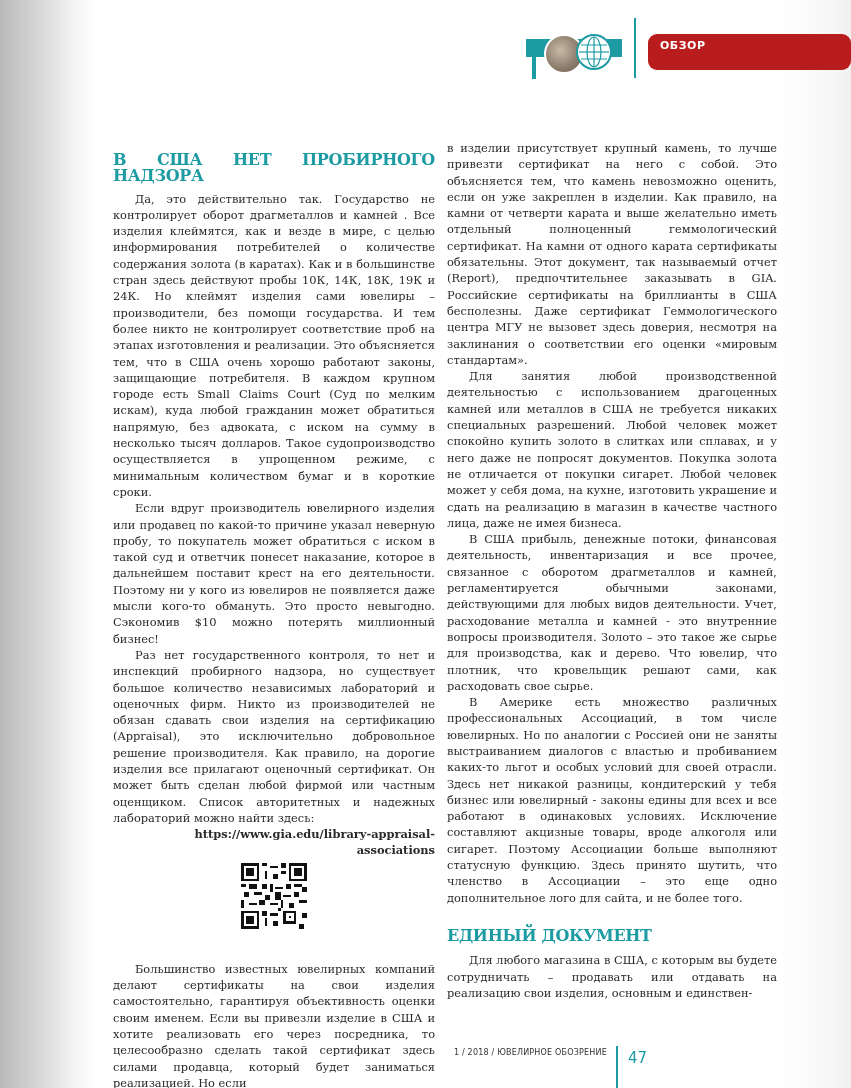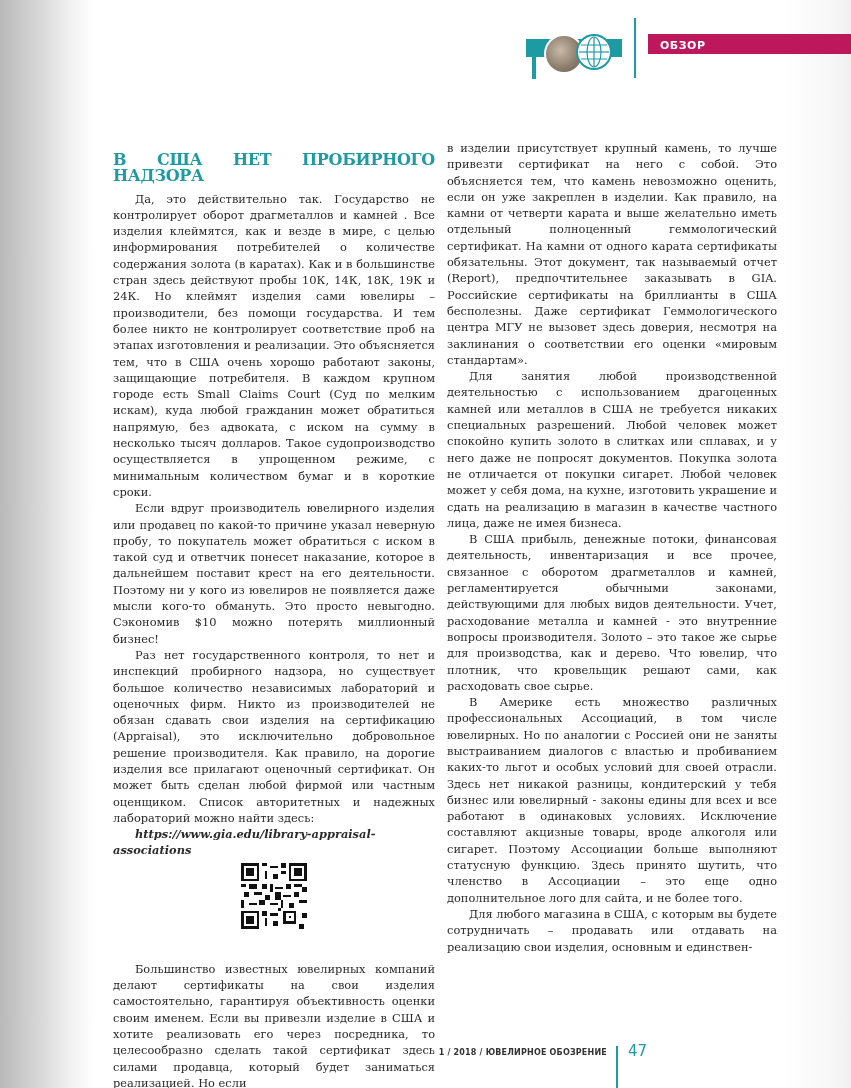--- a/index.html
+++ b/index.html
@@ -10,36 +10,36 @@
     color: #2a2a2a;
   }
   .header { position: absolute; top: 28px; left: 520px; height: 50px; width: 331px; }
   .logo { position: absolute; left: 6px; top: 6px; width: 96px; height: 40px; }
   .logo .bar { position: absolute; left: 0; top: 5px; width: 96px; height: 18px; background: #1d9ba3; }
   .logo .circle-photo { position: absolute; left: 18px; top: 0; width: 36px; height: 36px; border-radius: 50%;
     background: radial-gradient(circle at 40% 40%, #c9b9a6, #8a7a6a 60%, #6d6056); border: 2px solid #fff; }
   .logo .circle-globe { position: absolute; left: 50px; top: 0; width: 36px; height: 36px; border-radius: 50%; background:#fff; border: 2px solid #1d9ba3; box-sizing: border-box; }
   .logo .stem { position: absolute; left: 6px; top: 5px; width: 4px; height: 40px; background: #1d9ba3; }
   .header .divider { position: absolute; left: 114px; top: -10px; width: 2px; height: 60px; background: #1d9ba3; }
-  .section-tag { position: absolute; left: 128px; top: 6px; width: 203px; height: 20px; background: #be185d; }
+  .section-tag { position: absolute; left: 128px; top: 6px; width: 203px; height: 36px; background: #b91c1c; border-radius: 9px; }
   .section-tag span { font-family: "DejaVu Sans", sans-serif; font-weight: bold; font-size: 11px; color: #fff; letter-spacing: 0.5px; line-height: 20px; padding-left: 12px; }
 
   .col { position: absolute; top: 140px; font-size: 11.4px; line-height: 16.3px; text-align: justify; hyphens: auto; }
   .col-left { left: 113px; width: 322px; margin-top: 12px; }
   .col-right { left: 447px; width: 330px; top: 140px; }
   .col p { margin: 0; text-indent: 22px; }
   .col p.noindent { text-indent: 0; }
   h2 { font-family: "DejaVu Serif", serif; font-weight: bold; color: #1d9ba3; font-size: 16px; margin: 0 0 6px 0; letter-spacing: -0.3px; }
   .col-right h2 { margin-top: 22px; margin-bottom: 8px; }
-  .url { text-align: left; font-weight: bold; margin: 4px 0 12px 0; text-indent: 0; font-style: italic; }
+  .url { text-align: right; font-weight: bold; margin: 4px 0 12px 0; text-indent: 0; }
   .qr { width: 66px; height: 66px; margin: 4px auto 32px auto; display: block; }
   .footer { position: absolute; top: 1042px; left: 0; width: 851px; }
-  .footer .issue { position: absolute; right: 244px; top: 6px; font-family: "DejaVu Sans", sans-serif; font-size: 8px; color: #333; letter-spacing: 0.2px; font-weight: bold; }
+  .footer .issue { position: absolute; right: 244px; top: 6px; font-family: "DejaVu Sans", sans-serif; font-size: 8px; color: #333; letter-spacing: 0.2px; }
   .footer .vline { position: absolute; left: 616px; top: 4px; width: 2px; height: 42px; background: #1d9ba3; }
-  .footer .pageno { position: absolute; left: 628px; top: 0; font-family: "DejaVu Sans", sans-serif; font-size: 15px; color: #1d9ba3; }
+  .footer .pageno { position: absolute; left: 628px; top: 7px; font-family: "DejaVu Sans", sans-serif; font-size: 15px; color: #1d9ba3; }
 </style>
 </head>
 <body>
 
 <div class="header">
   <div class="logo">
     <div class="bar"></div>
     <div class="stem"></div>
     <div class="circle-photo"></div>
     <div class="circle-globe">
@@ -116,20 +116,21 @@
     </g>
   </svg>
   <p>Большинство известных ювелирных компаний делают сертификаты на свои изделия самостоятельно, гарантируя объективность оценки своим именем. Если вы привезли изделие в США и хотите реализовать его через посредника, то целесообразно сделать такой сертификат здесь силами продавца, который будет заниматься реализацией. Но если</p>
 </div>
 
 <div class="col col-right">
   <p class="noindent">в изделии присутствует крупный камень, то лучше привезти сертификат на него с собой. Это объясняется тем, что камень невозможно оценить, если он уже закреплен в изделии. Как правило, на камни от четверти карата и выше желательно иметь отдельный полноценный геммологический сертификат. На камни от одного карата сертификаты обязательны. Этот документ, так называемый отчет (Report), предпочтительнее заказывать в GIA. Российские сертификаты на бриллианты в США бесполезны. Даже сертификат Геммологического центра МГУ не вызовет здесь доверия, несмотря на заклинания о соответствии его оценки «мировым стандартам».</p>
   <p>Для занятия любой производственной деятельностью с использованием драгоценных камней или металлов в США не требуется никаких специальных разрешений. Любой человек может спокойно купить золото в слитках или сплавах, и у него даже не попросят документов. Покупка золота не отличается от покупки сигарет. Любой человек может у себя дома, на кухне, изготовить украшение и сдать на реализацию в магазин в качестве частного лица, даже не имея бизнеса.</p>
   <p>В США прибыль, денежные потоки, финансовая деятельность, инвентаризация и все прочее, связанное с оборотом драгметаллов и камней, регламентируется обычными законами, действующими для любых видов деятельности. Учет, расходование металла и камней - это внутренние вопросы производителя. Золото – это такое же сырье для производства, как и дерево. Что ювелир, что плотник, что кровельщик решают сами, как расходовать свое сырье.</p>
   <p>В Америке есть множество различных профессиональных Ассоциаций, в том числе ювелирных. Но по аналогии с Россией они не заняты выстраиванием диалогов с властью и пробиванием каких-то льгот и особых условий для своей отрасли. Здесь нет никакой разницы, кондитерский у тебя бизнес или ювелирный  -  законы едины для всех и все работают в одинаковых условиях. Исключение составляют акцизные товары, вроде алкоголя или сигарет. Поэтому Ассоциации больше выполняют статусную функцию. Здесь принято шутить, что членство в Ассоциации – это еще одно дополнительное лого для сайта, и не более того.</p>
+  <h2>ЕДИНЫЙ ДОКУМЕНТ</h2>
   <p>Для любого магазина в США, с которым вы будете сотрудничать – продавать или отдавать на реализацию свои изделия, основным и единствен-</p>
 </div>
 
 <div class="footer">
   <span class="issue">1 / 2018 / ЮВЕЛИРНОЕ ОБОЗРЕНИЕ</span>
   <div class="vline"></div>
   <span class="pageno">47</span>
 </div>
 
 </body></html>

